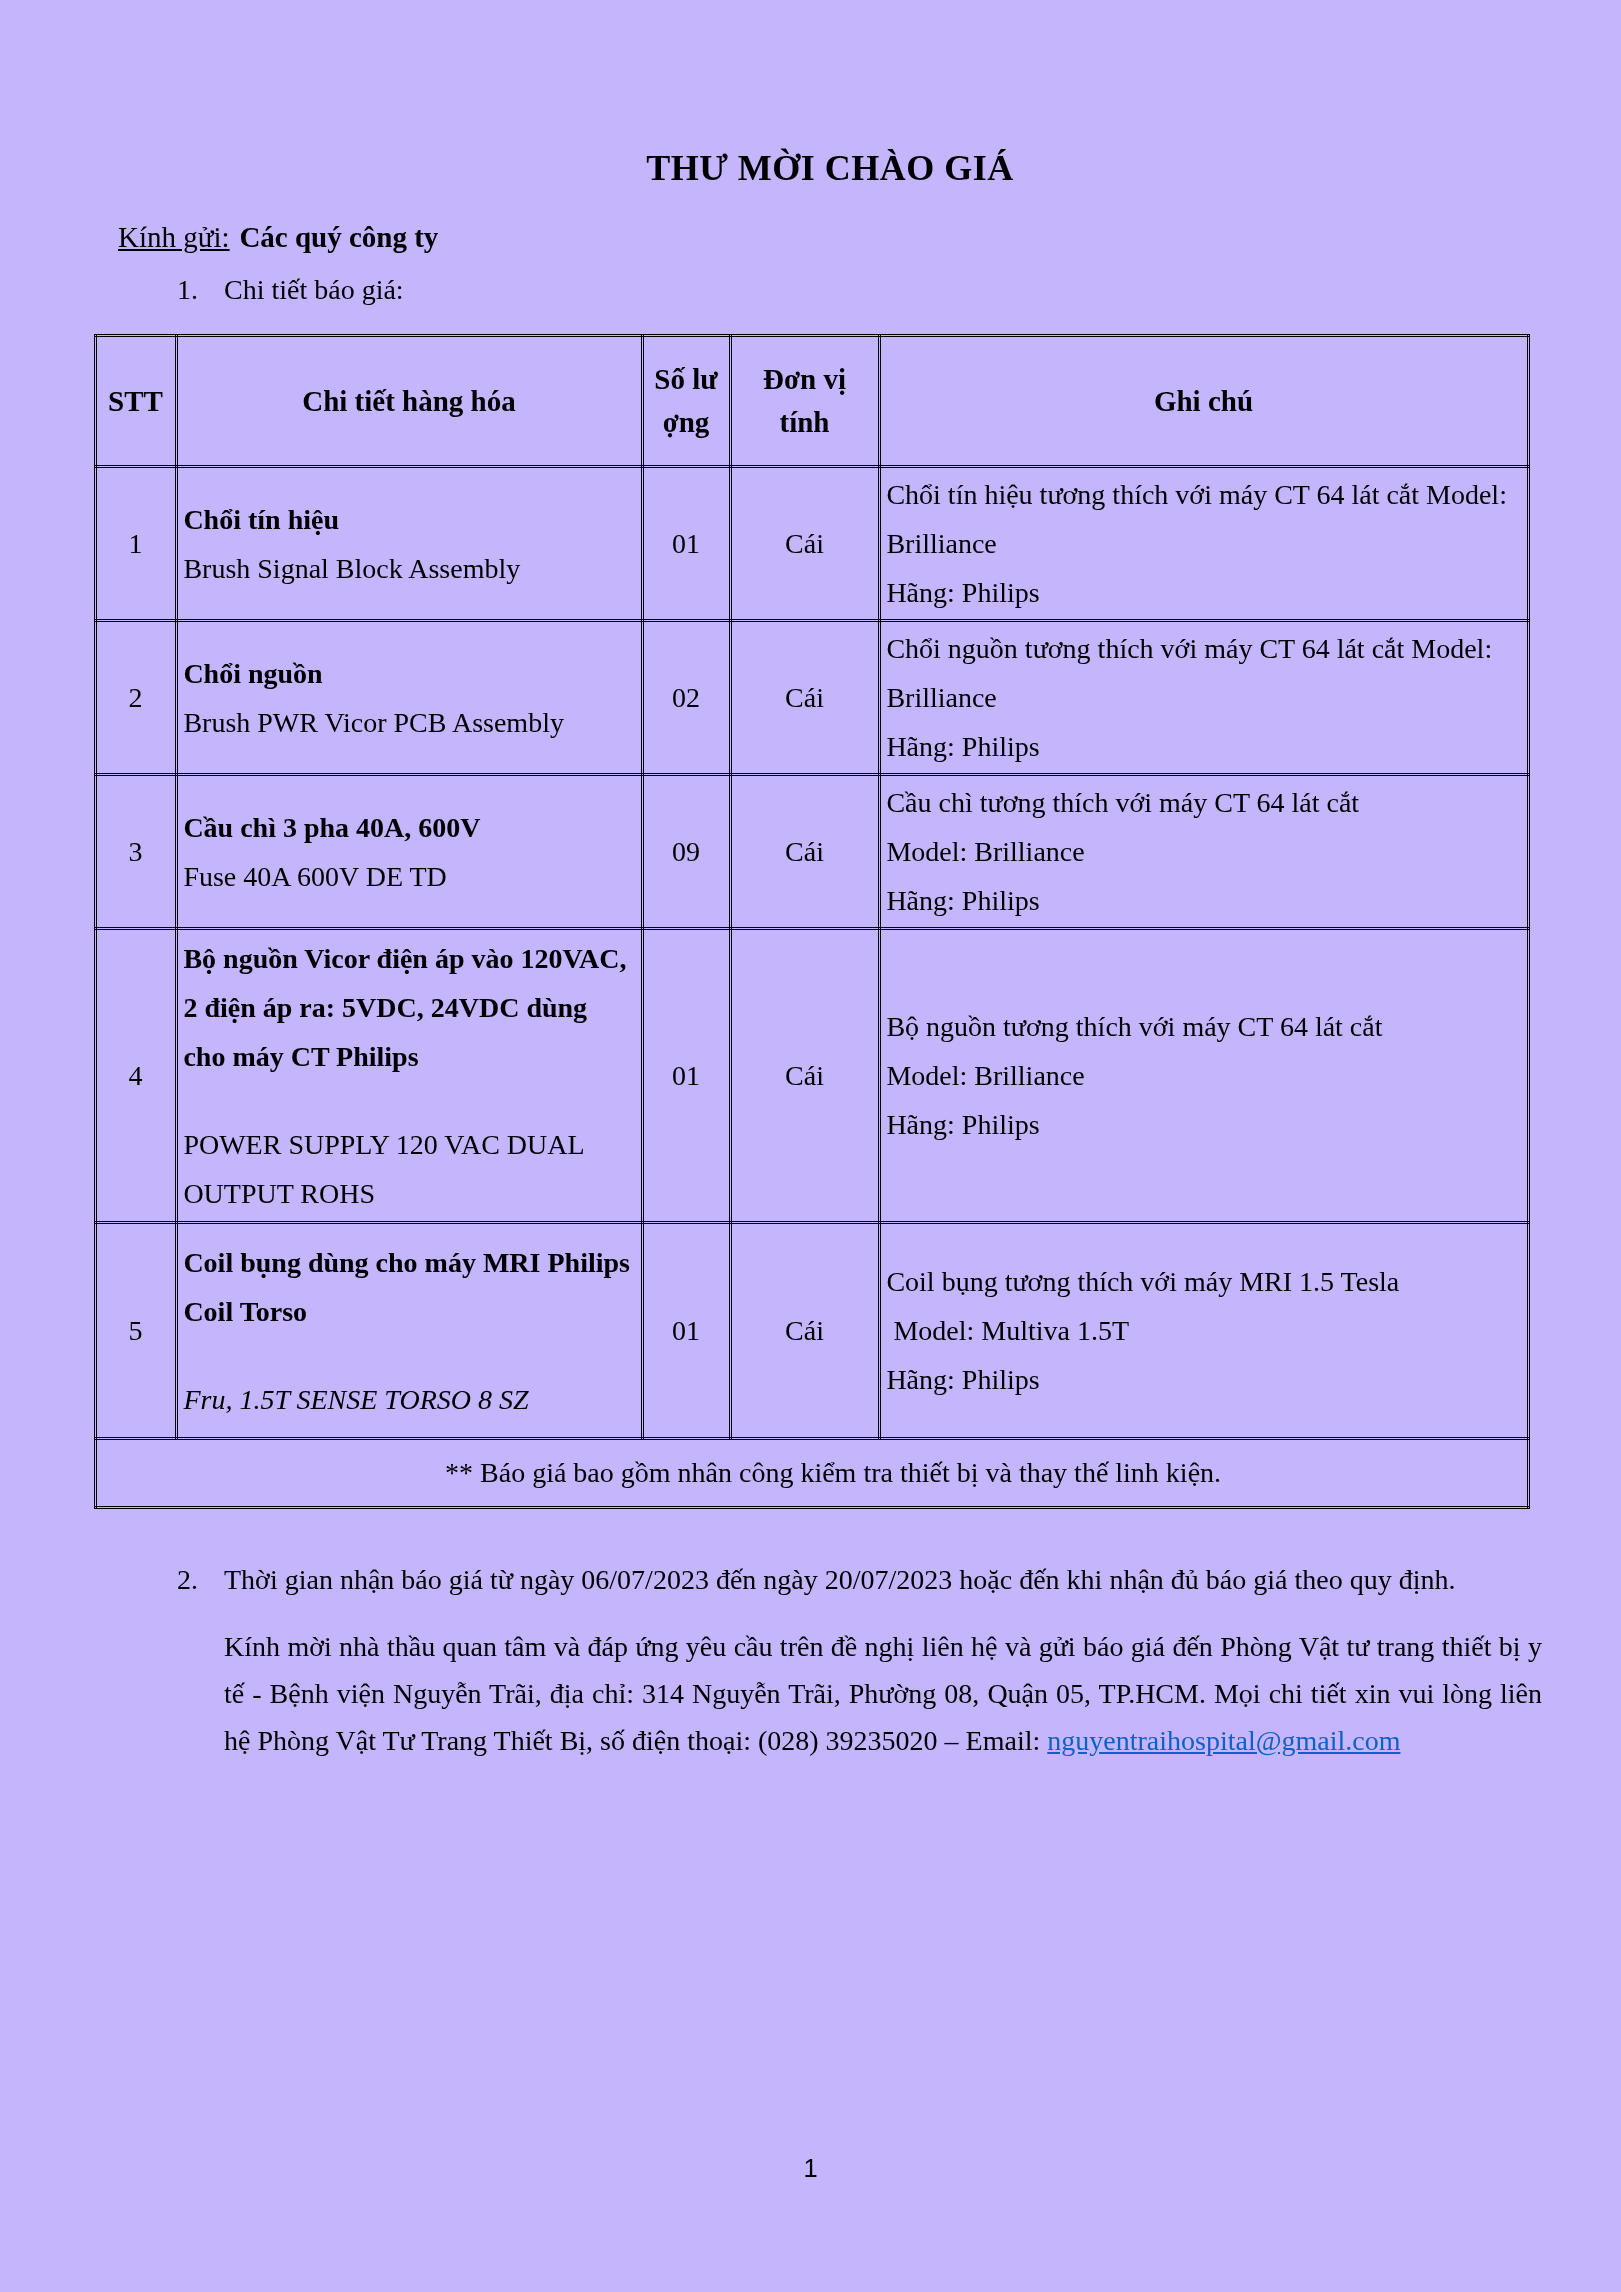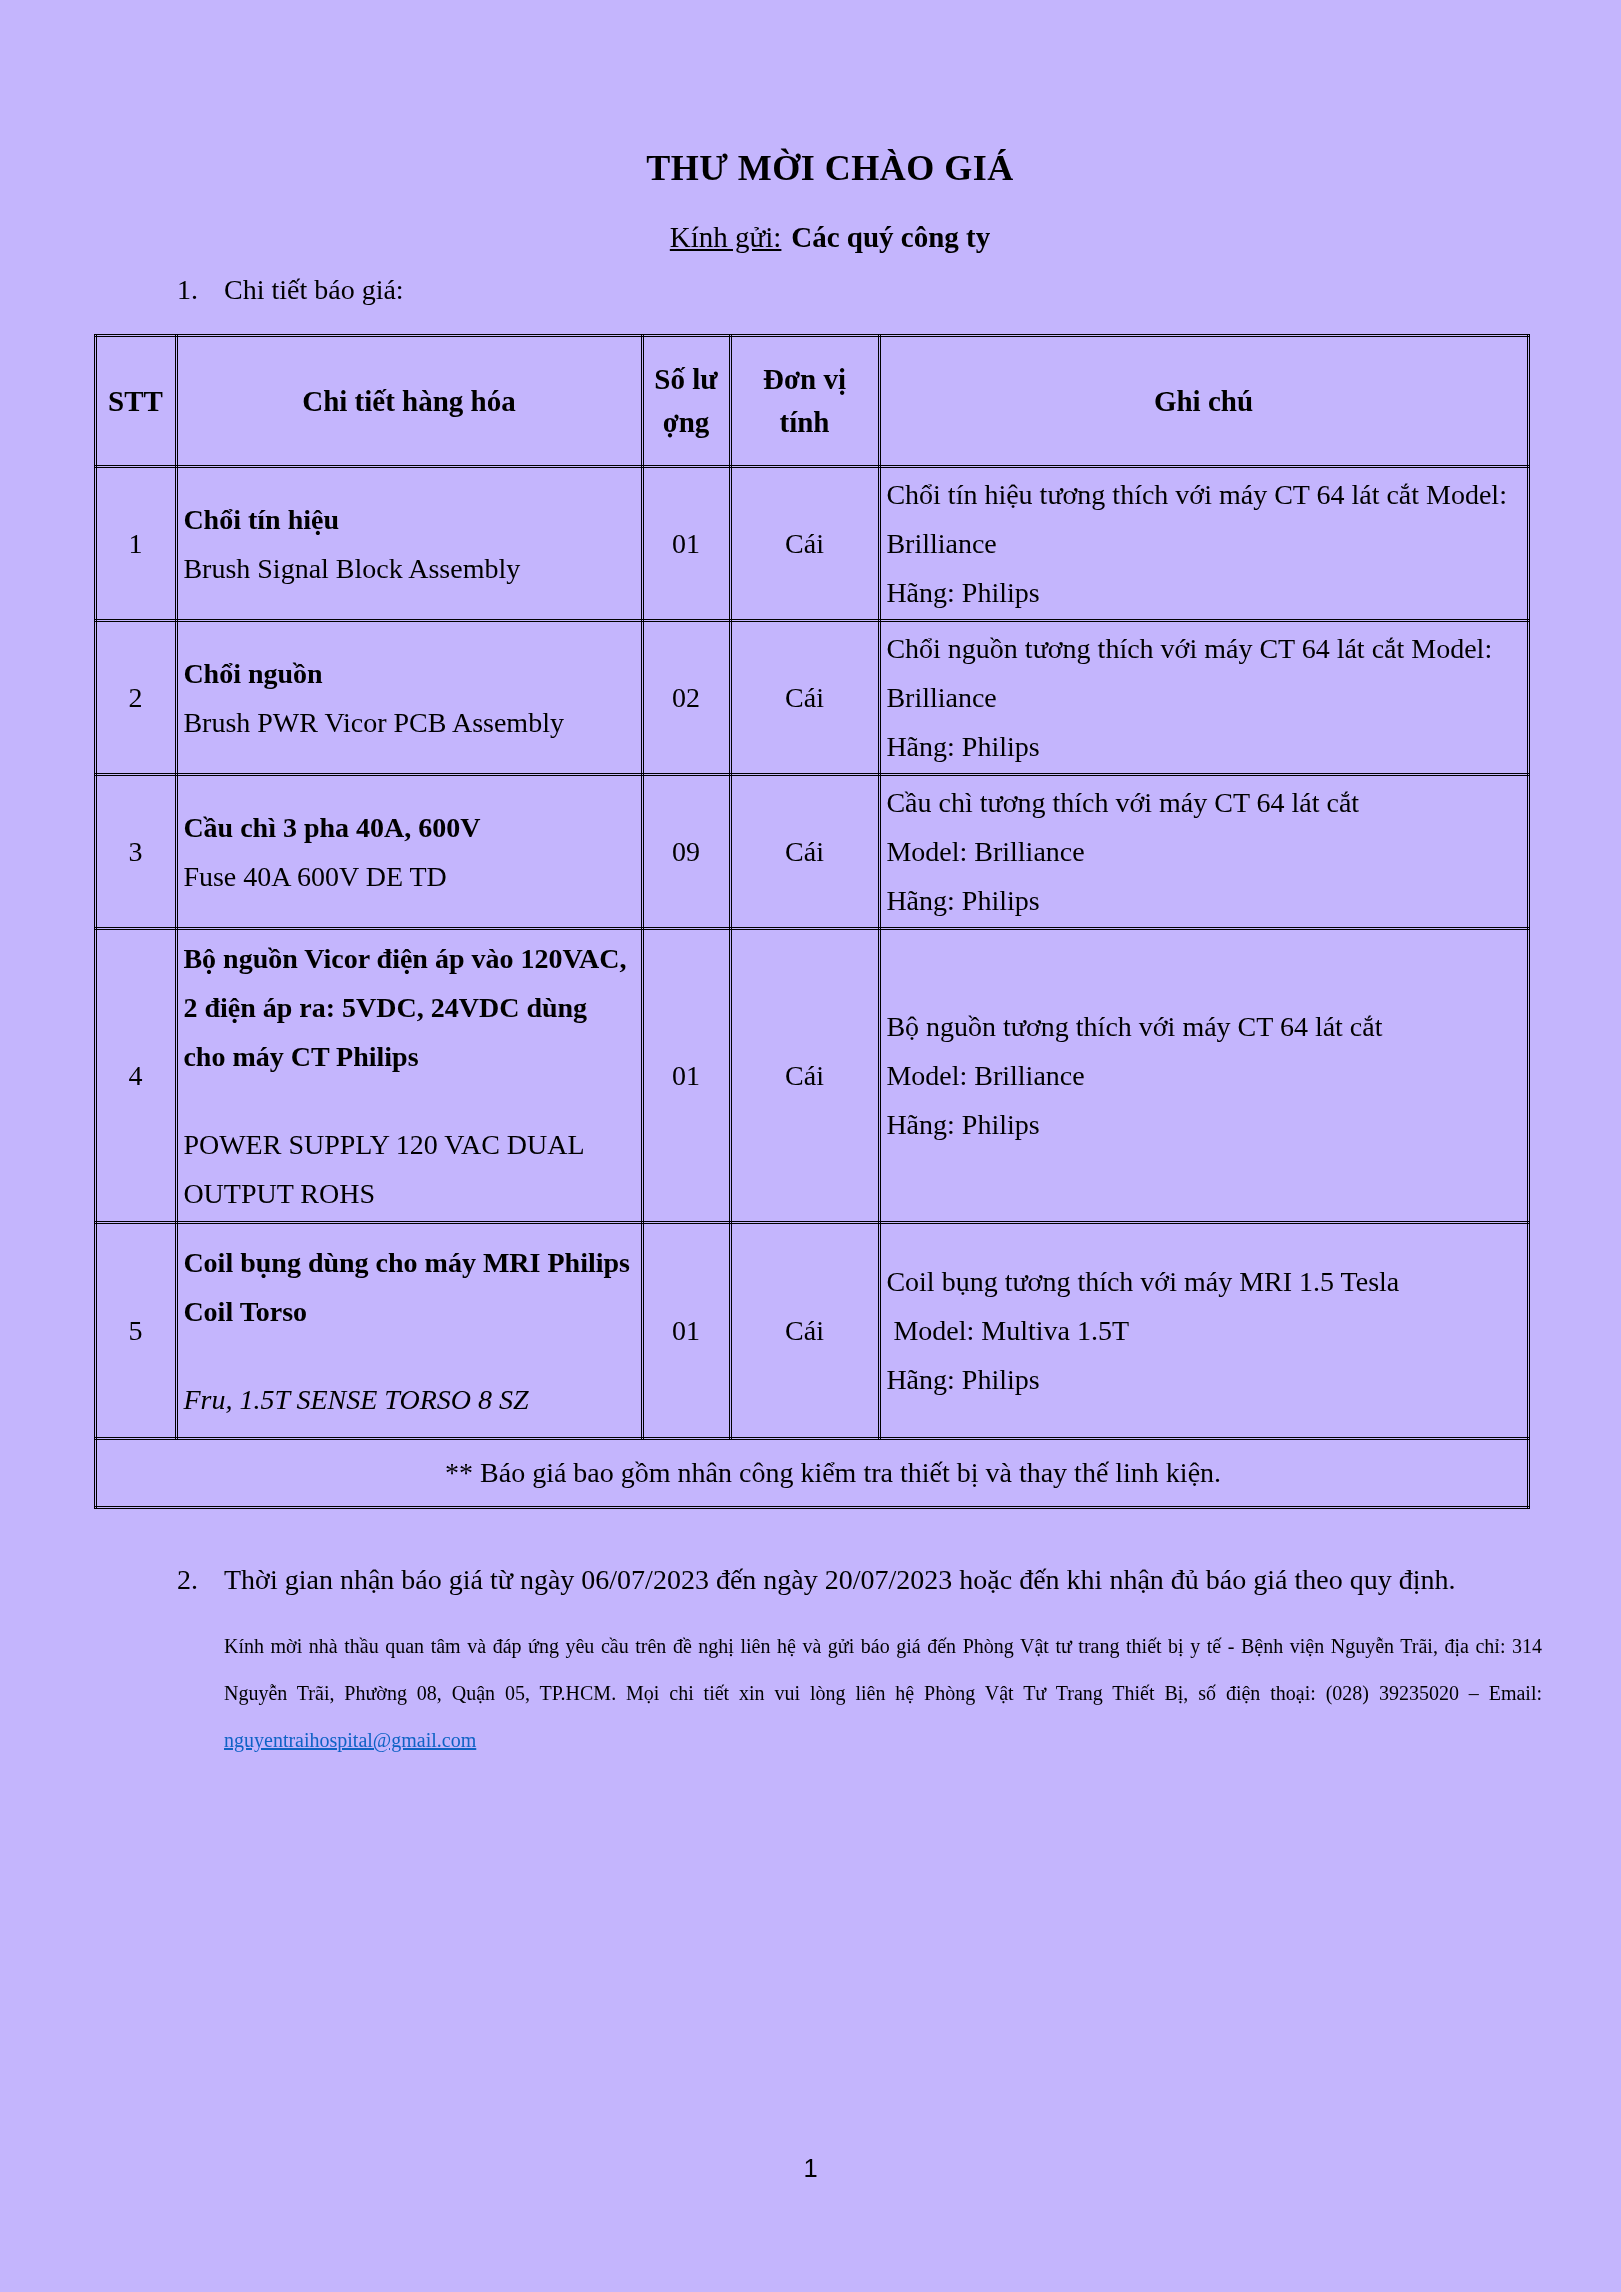--- a/index.html
+++ b/index.html
@@ -17,21 +17,21 @@
   .title{
     margin-top:147px;
     text-align:center;
     font-weight:bold;
     font-size:36px;
     line-height:43px;
     letter-spacing:0.5px;
   }
   .salutation{
     margin-top:29px;
-    text-align:center;
+    text-align:left;
     font-size:29px;
     line-height:37px;
   }
   .sal-label{text-decoration:underline;}
   .sal-value{font-weight:bold;margin-left:9.8px;}
   .intro{
     margin:63px 0 0 0;
     font-size:28px;
     line-height:47px;
     text-align:justify;
@@ -86,21 +86,21 @@
   .tline{white-space:pre-wrap;}
   tr.frow{height:69px;}
   tr.frow td{
     padding:2px 5.9px 2px 49px;
     font-size:28px;
     text-align:center;
   }
   .sec2{margin-top:47px;}
   .closing{
     margin:19.6px 0 0 106px;
-    font-size:20px;
+    font-size:28px;
     line-height:47px;
     text-align:justify;
   }
   .email{
     color:#0f62c5;
     text-decoration:underline;
   }
   .thanks{
     margin-left:106px;
     font-size:28px;

